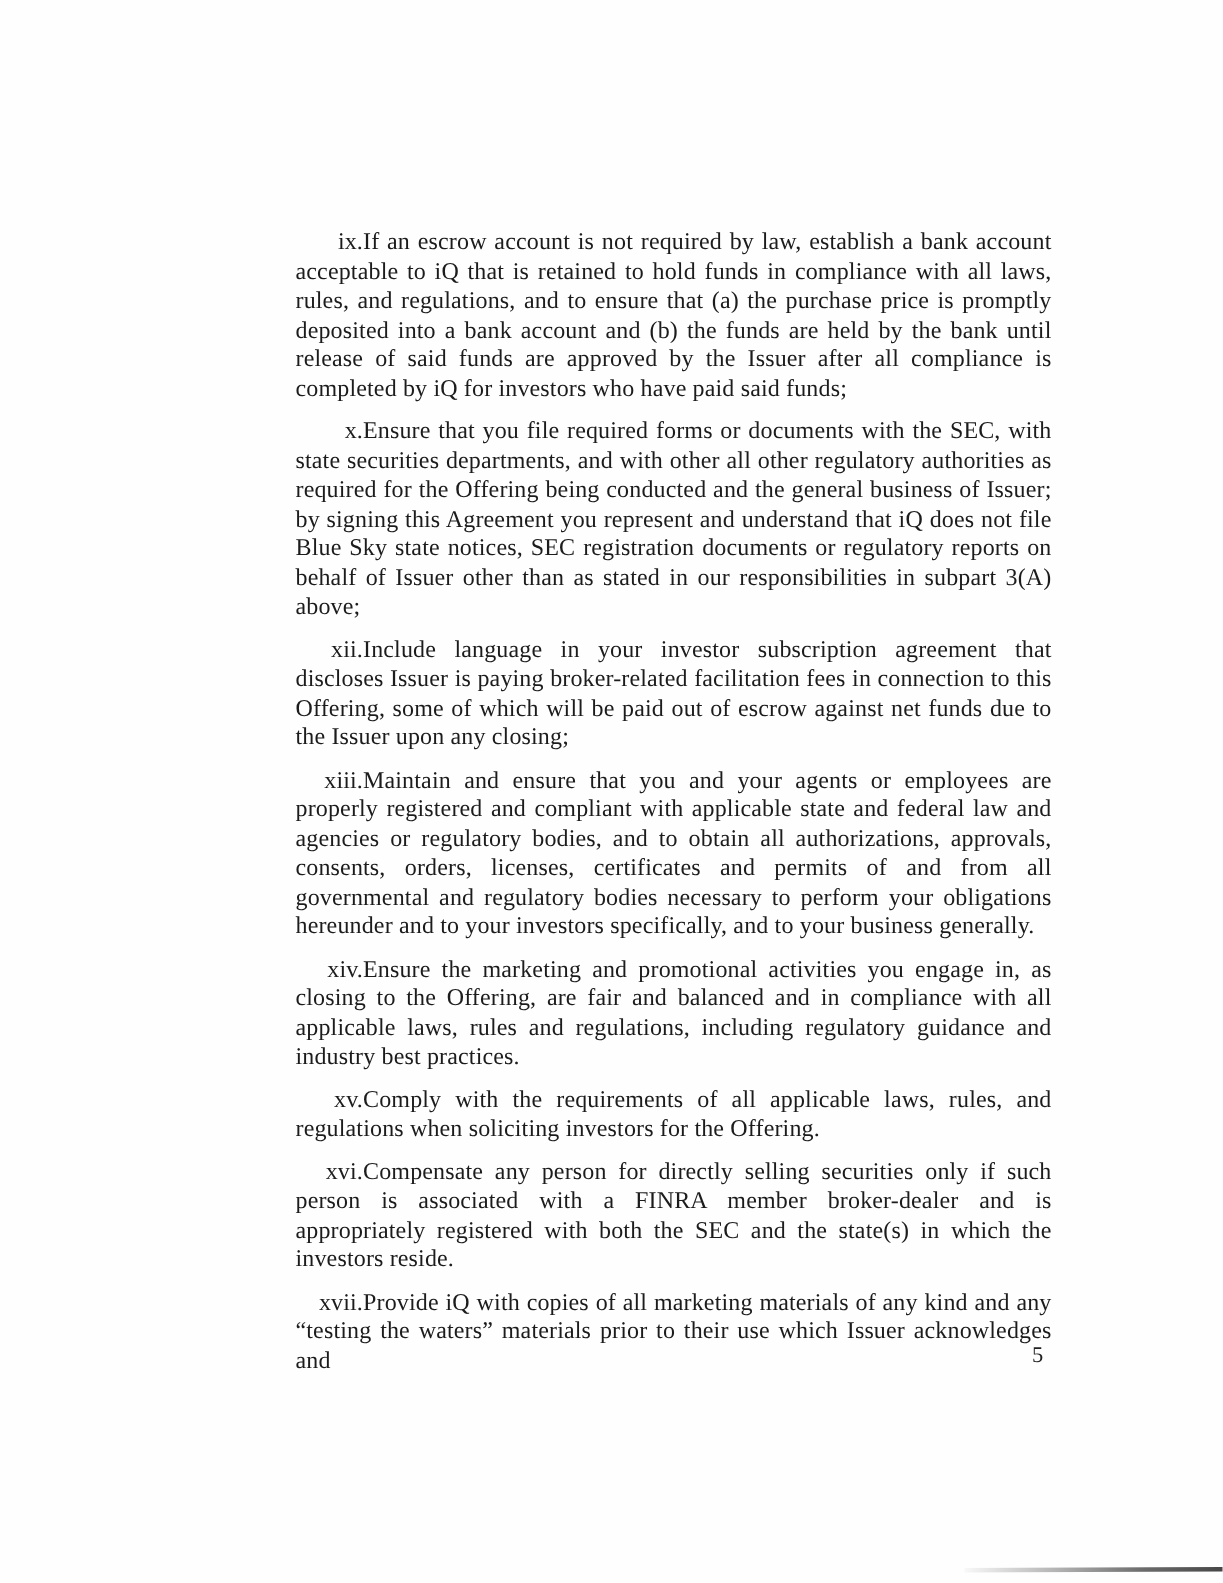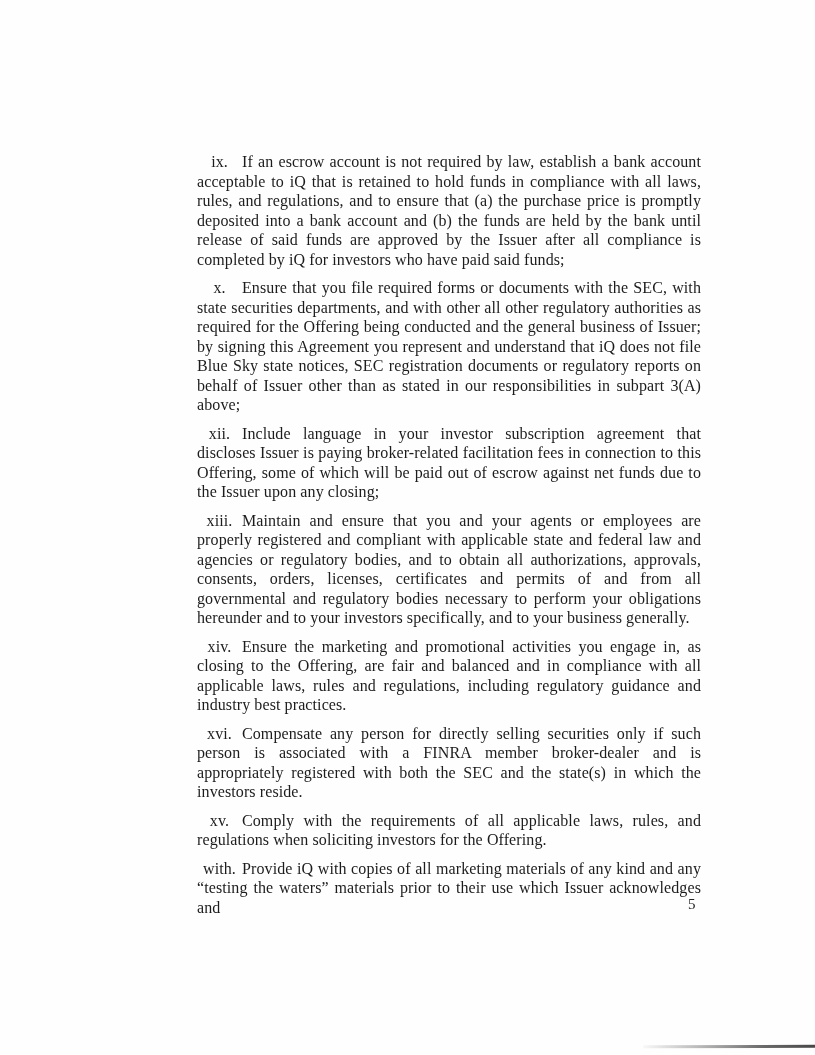--- a/index.html
+++ b/index.html
@@ -29,21 +29,21 @@
   .doc-item {
     text-align: justify;
     font-size: 16px;
     line-height: 19.5px;
     margin: 0 0 9px 0;
     letter-spacing: 0.1px;
   }
   .numeral {
     display: inline-block;
     width: 45px;
-    text-align: center;
+    text-align: right;
   }
   .page-number {
     position: absolute;
     left: 688px;
     top: 896px;
     font-size: 15px;
     color: #222222;
   }
   .scan-artifact {
     position: absolute;
@@ -70,25 +70,25 @@
 
     <p class="doc-item"><span class="numeral">x.</span><span>Ensure that you file required forms or documents with the SEC, with state securities departments, and with other all other regulatory authorities as required for the Offering being conducted and the general business of Issuer; by signing this Agreement you represent and understand that iQ does not file Blue Sky state notices, SEC registration documents or regulatory reports on behalf of Issuer other than as stated in our responsibilities in subpart 3(A) above;</span></p>
 
 
     <p class="doc-item"><span class="numeral">xii.</span><span>Include language in your investor subscription agreement that discloses Issuer is paying broker-related facilitation fees in connection to this Offering, some of which will be paid out of escrow against net funds due to the Issuer upon any closing;</span></p>
 
     <p class="doc-item"><span class="numeral">xiii.</span><span>Maintain and ensure that you and your agents or employees are properly registered and compliant with applicable state and federal law and agencies or regulatory bodies, and to obtain all authorizations, approvals, consents, orders, licenses, certificates and permits of and from all governmental and regulatory bodies necessary to perform your obligations hereunder and to your investors specifically, and to your business generally.</span></p>
 
     <p class="doc-item"><span class="numeral">xiv.</span><span>Ensure the marketing and promotional activities you engage in, as closing to the Offering, are fair and balanced and in compliance with all applicable laws, rules and regulations, including regulatory guidance and industry best practices.</span></p>
 
+    <p class="doc-item"><span class="numeral">xv.</span><span>Comply with the requirements of all applicable laws, rules, and regulations when soliciting investors for the Offering.</span></p>
+
     <p class="doc-item"><span class="numeral">xvi.</span><span>Compensate any person for directly selling securities only if such person is associated with a FINRA member broker-dealer and is appropriately registered with both the SEC and the state(s) in which the investors reside.</span></p>
 
-    <p class="doc-item"><span class="numeral">xv.</span><span>Comply with the requirements of all applicable laws, rules, and regulations when soliciting investors for the Offering.</span></p>
-
-    <p class="doc-item"><span class="numeral">with.</span><span>Provide iQ with copies of all marketing materials of any kind and any “testing the waters” materials prior to their use which Issuer acknowledges and</span></p>
+    <p class="doc-item"><span class="numeral">xvii.</span><span>Provide iQ with copies of all marketing materials of any kind and any “testing the waters” materials prior to their use which Issuer acknowledges and</span></p>
 
   </div>
 
   <div class="page-number">5</div>
 
   <div class="scan-artifact"></div>
 
 </div>
 
 </body></html>

